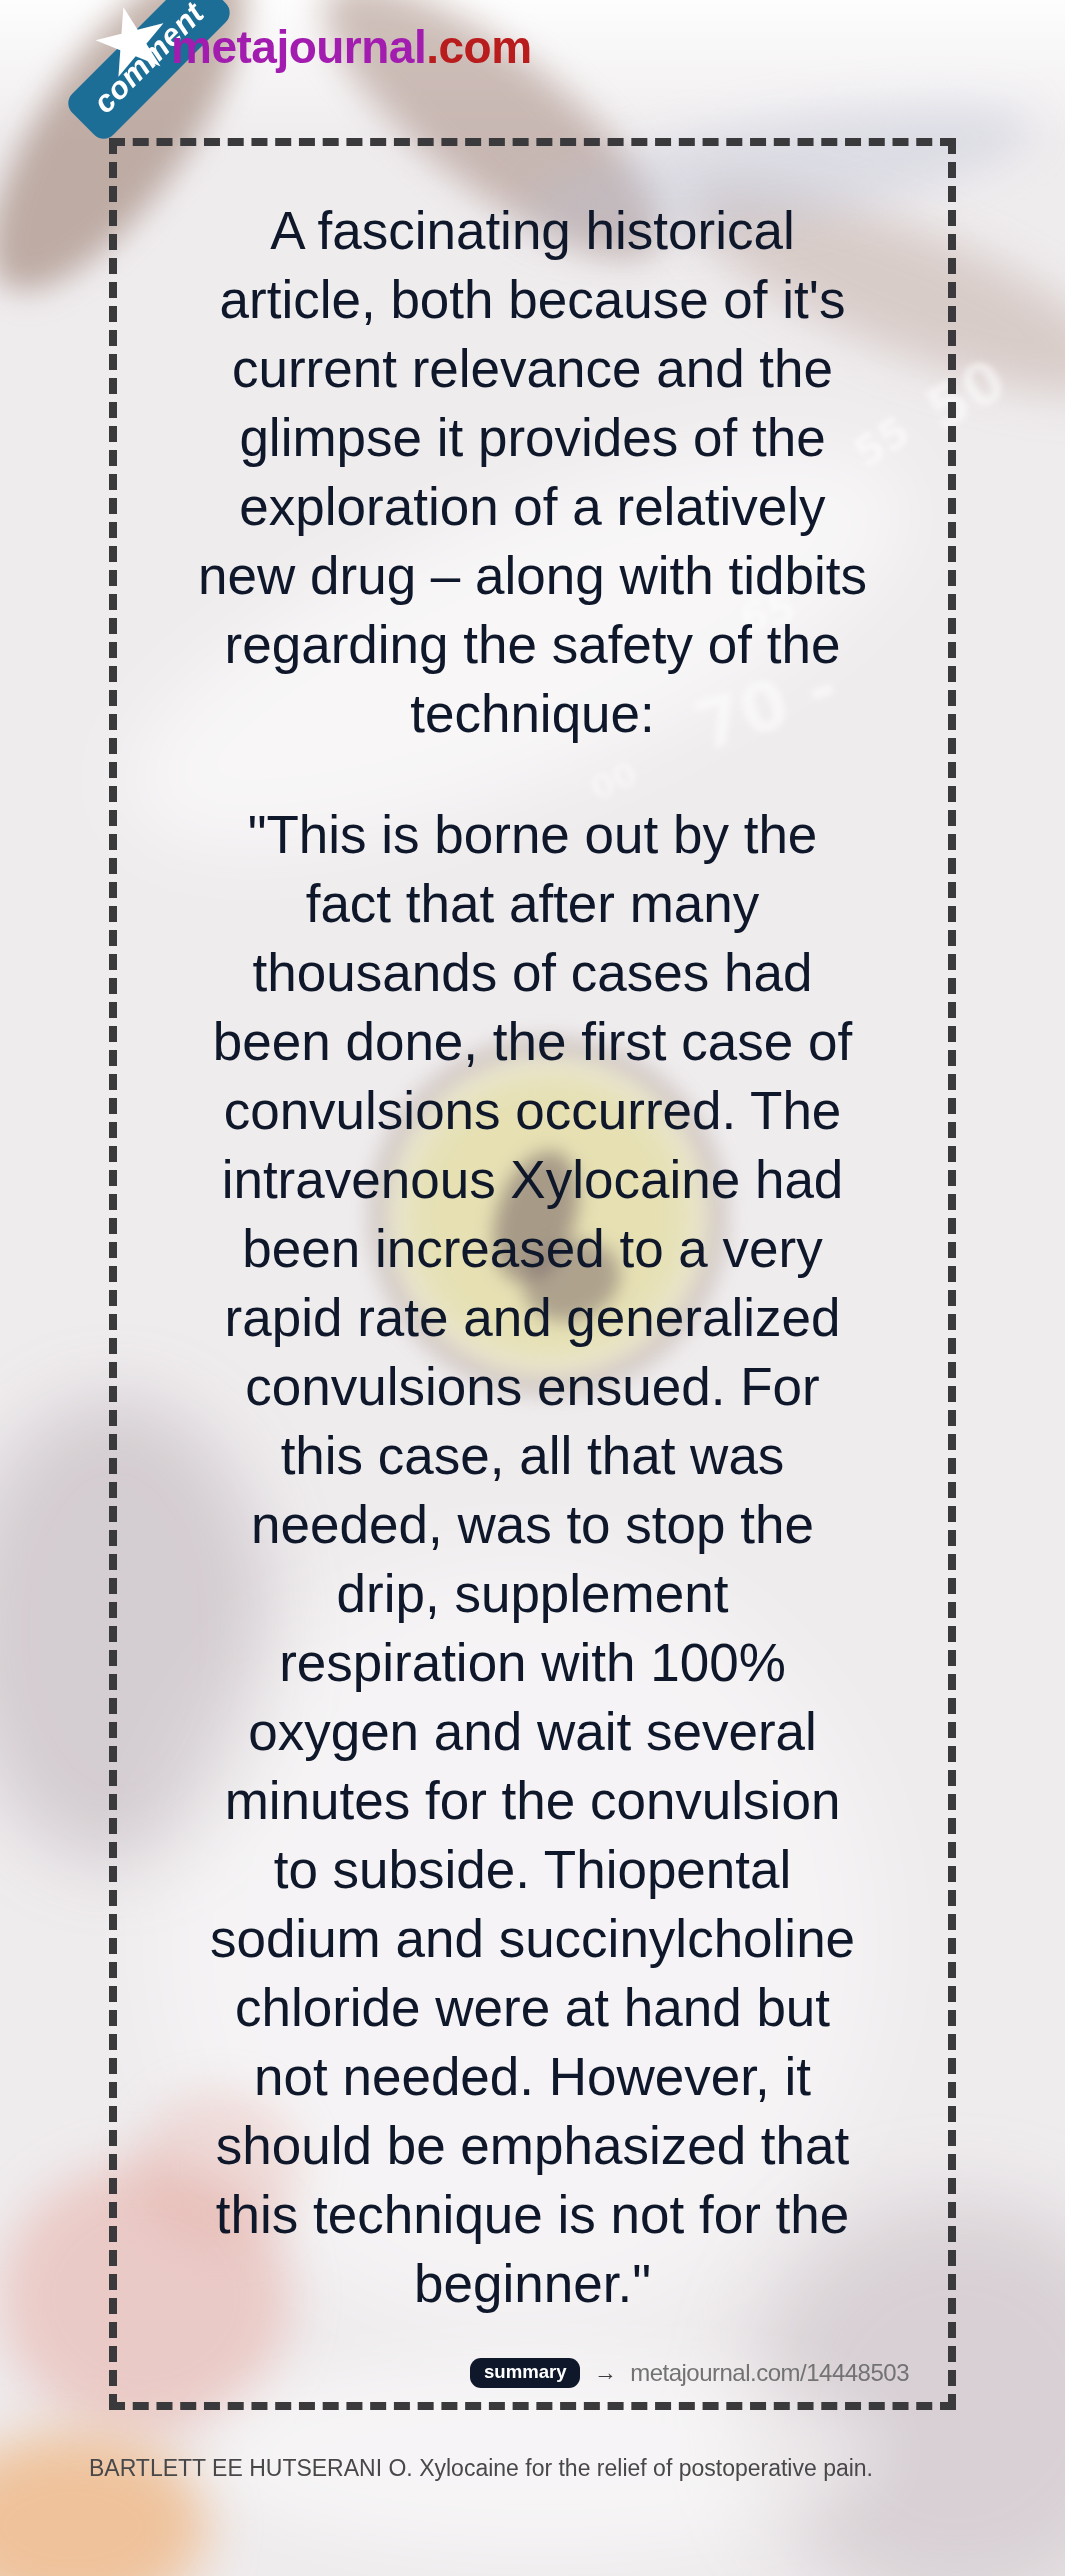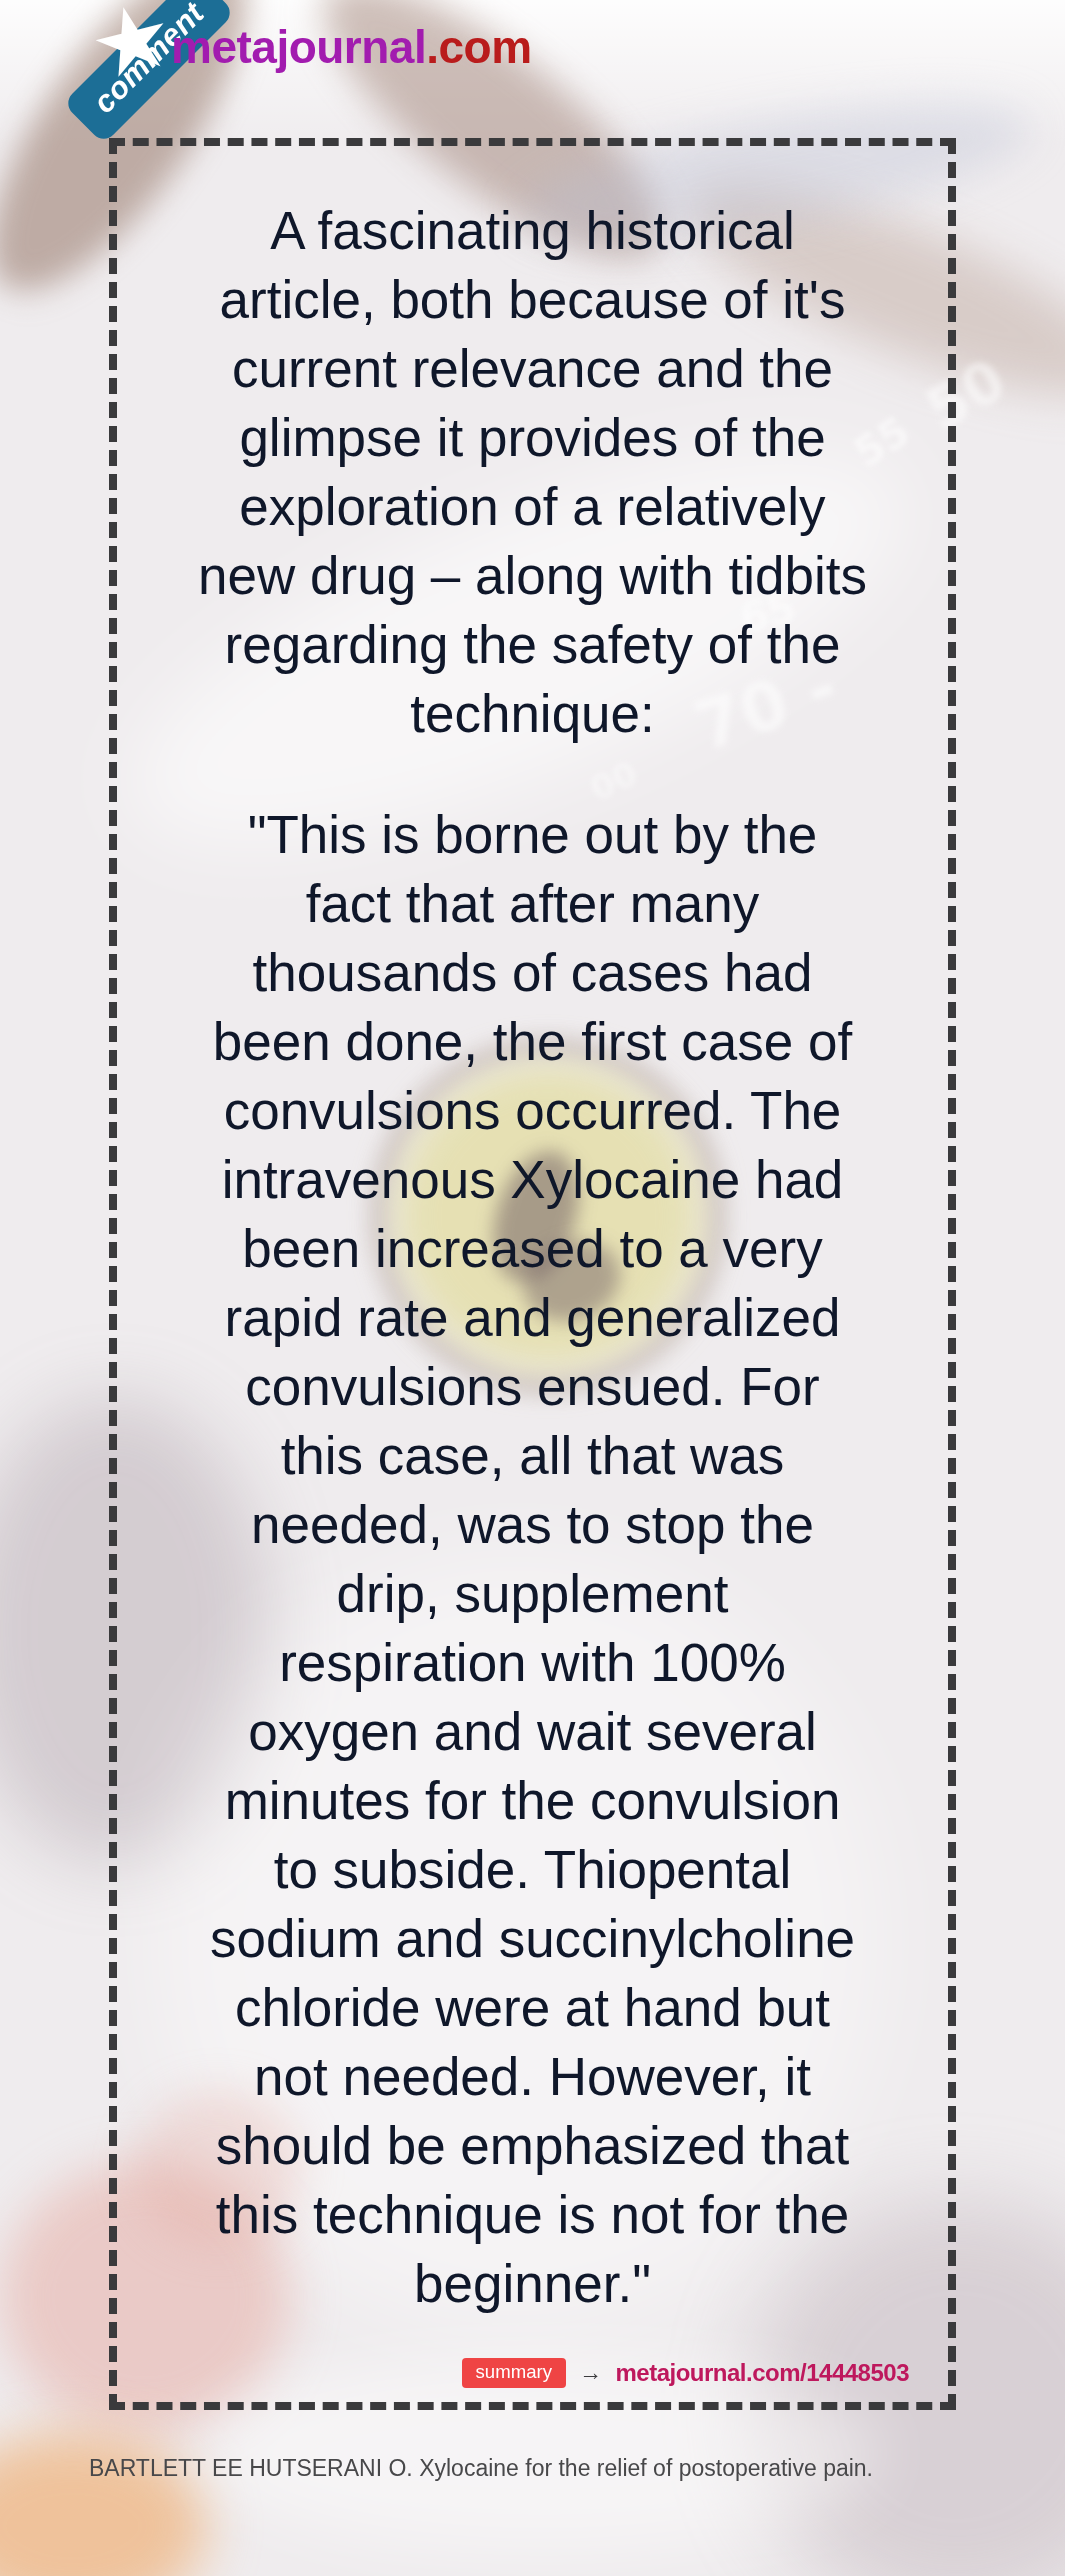--- a/index.html
+++ b/index.html
@@ -67,29 +67,29 @@
     white-space:pre-line;
   }
   .para1{margin-top:50px;}
   .para2{margin-top:52px;}
   .summary-row{
     position:absolute;right:39px;bottom:14.5px;
     display:flex;align-items:center;gap:13.5px;
     z-index:4;
   }
   .summary-badge{
-    background:#ef4444;
+    background:#0f172a;
     color:#ffffff;
-    font-size:18.6px;font-weight:400;
+    font-size:18.6px;font-weight:700;
     padding:4.7px 13.5px;
-    border-radius:4px;
+    border-radius:11px;
     line-height:1.1;
   }
   .summary-arrow{color:#3b3b3d;font-size:23px;font-weight:700;}
-  .summary-link{color:#be185d;font-size:24px;font-weight:700;letter-spacing:-0.5px;}
+  .summary-link{color:#737373;font-size:24px;font-weight:400;letter-spacing:-0.5px;}
   
   .citation{
     position:absolute;left:0;top:2452px;width:962px;
     text-align:center;
     color:#48484a;
     font-size:23px;line-height:32px;
     z-index:3;
   }
 </style>
 </head>

